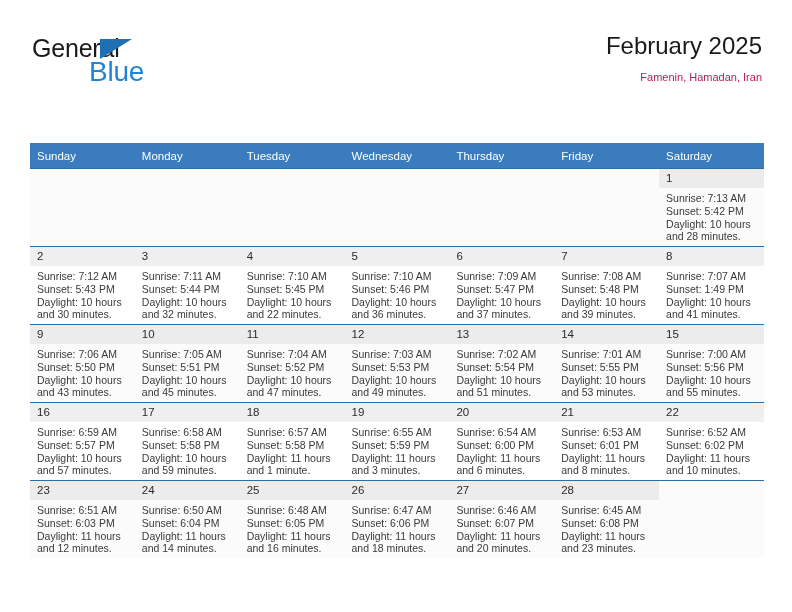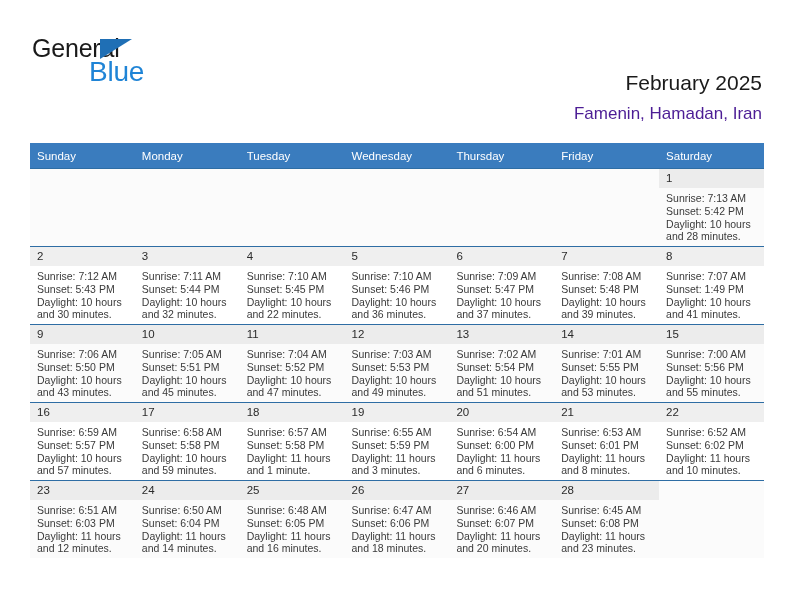--- a/index.html
+++ b/index.html
@@ -66,29 +66,28 @@
     letter-spacing: -0.2px;
   }
 
   .title-block {
     position: absolute;
     right: 0;
     top: 0;
     text-align: right;
   }
   .cal-title {
-    font-size: 21px;
+    font-size: 24px;
     color: #1a1a1a;
     line-height: 32px;
     white-space: nowrap;
-    margin-top: 37px;
   }
   .cal-subtitle {
-    font-size: 17px;
-    color: #4c1d95;
+    font-size: 11px;
+    color: #be185d;
     line-height: 20px;
     margin-top: 5px;
     white-space: nowrap;
   }
 
   
   .calendar {
     position: absolute;
     left: 30px;
     top: 103px;

